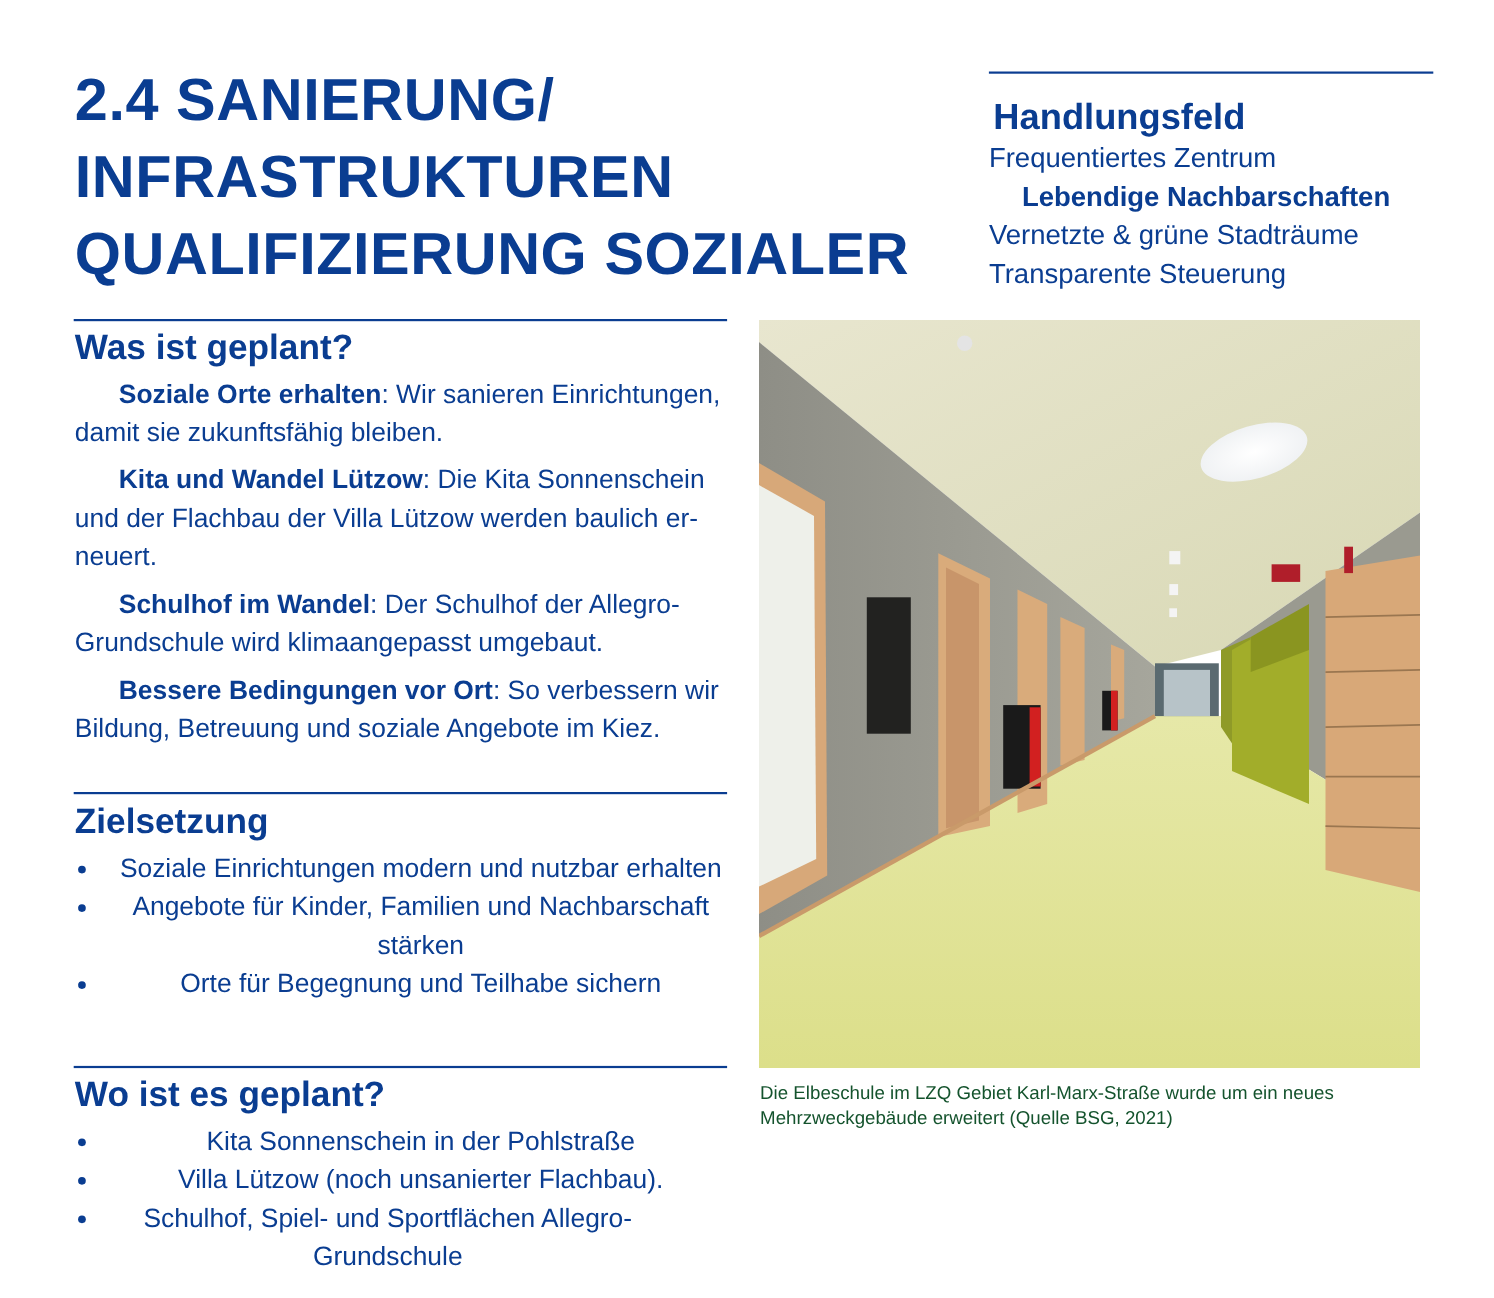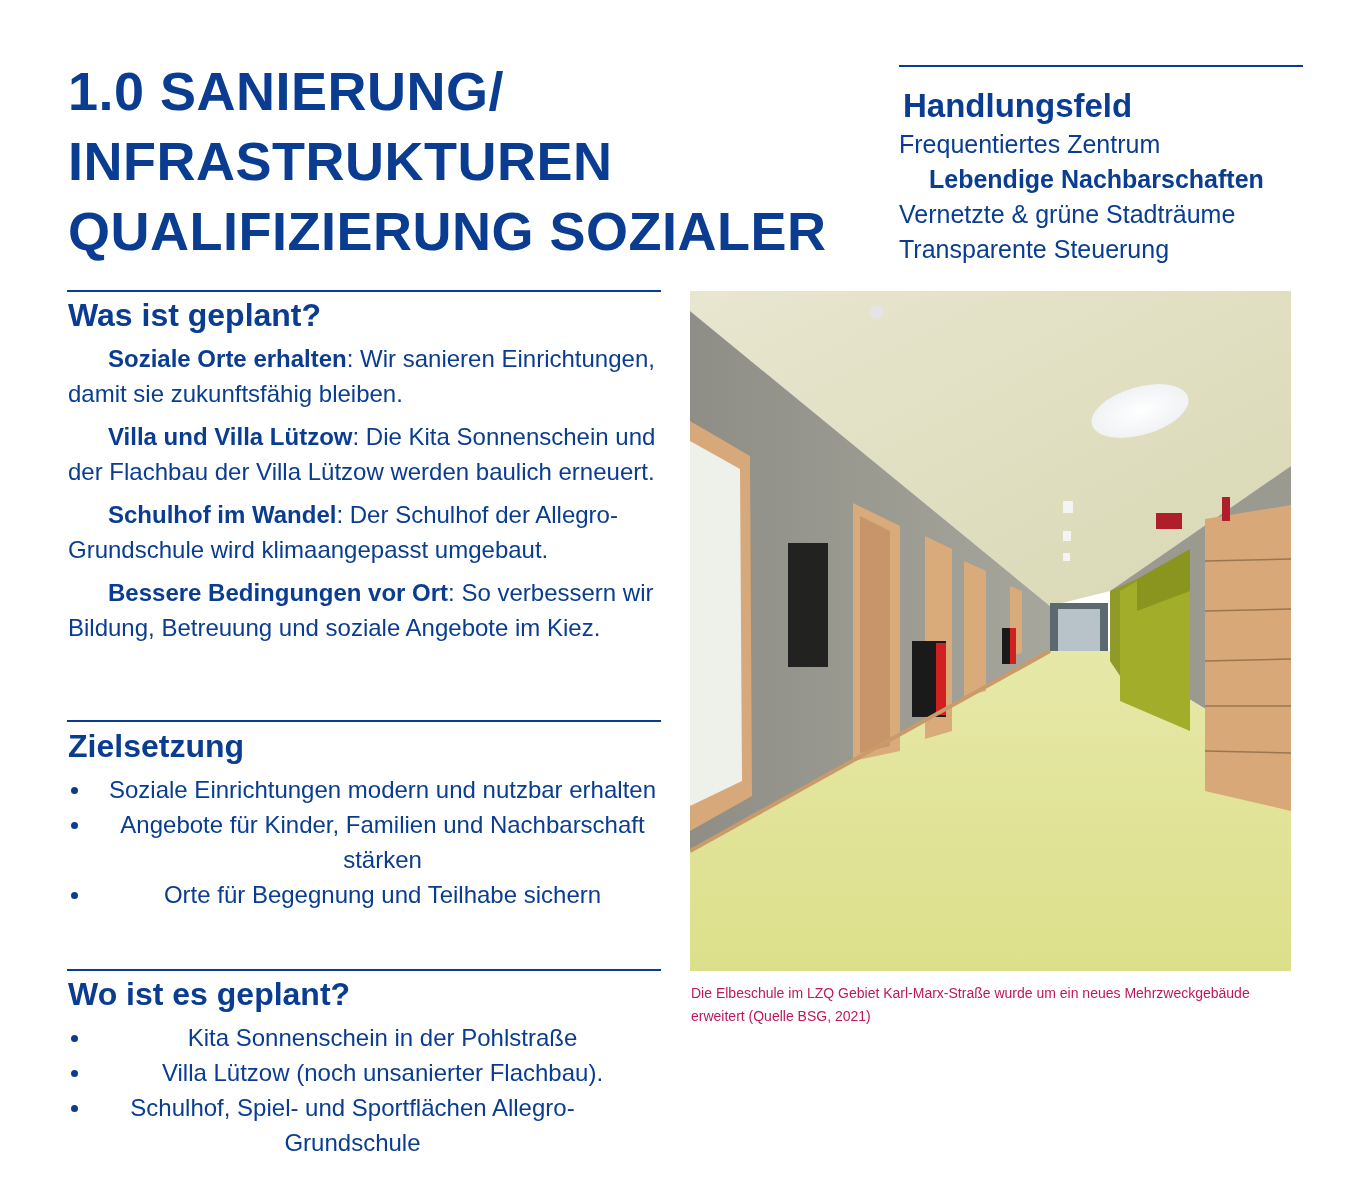--- a/index.html
+++ b/index.html
@@ -15,45 +15,45 @@
   .hf-item.active { font-weight:700;margin-left:30px; }
   .col { left:68px; width:600px; }
   .h2 { font-size:32px; font-weight:700; line-height:40px; margin:0; }
   .para { font-size:24px; line-height:35px; margin:8px 0 0 0; }
   .para b { font-weight:700;margin-left:40px; }
   ul.bl { list-style:none; margin:6px 0 0 0; padding:0; }
   ul.bl li { position:relative; padding-left:29px; font-size:24px; line-height:35px;text-align:center; }
   ul.bl li::before { content:""; position:absolute; left:3px; top:15px; width:7px; height:7px;
                      border-radius:50%; background:#0a3d91; }
   .photo { left:690px; top:291px; width:601px; height:680px; overflow:hidden; }
-  .caption { left:691px; top:982px; width:600px; font-size:14px; line-height:23px; color:#be185d; }
+  .caption { left:691px; top:982px; width:600px; font-size:17px; line-height:23px; color:#14532d; }
 </style>
 </head>
 <body>
 
 <h1 class="abs title">
-  <div>1.0 SANIERUNG/</div>
+  <div>2.4 SANIERUNG/</div>
   <div>INFRASTRUKTUREN</div>
   <div>QUALIFIZIERUNG SOZIALER</div>
 </h1>
 
 <div class="rule" style="left:899px; top:65px; width:404px;"></div>
 <div class="abs hf-wrap">
   <div class="hf-head">Handlungsfeld</div>
   <div class="hf-item">Frequentiertes Zentrum</div>
   <div class="hf-item active">Lebendige Nachbarschaften</div>
   <div class="hf-item">Vernetzte &amp; grüne Stadträume</div>
   <div class="hf-item">Transparente Steuerung</div>
 </div>
 
 <div class="rule" style="left:67px; top:290px; width:594px;"></div>
 <div class="abs col" style="top:295px;">
   <h2 class="h2">Was ist geplant?</h2>
   <p class="para" style="margin-top:6px;"><b>Soziale Orte erhalten</b><span>: Wir sanieren Einrichtungen, damit sie zukunftsfähig bleiben.</span></p>
-  <p class="para"><b>Villa und Villa Lützow</b><span>: Die Kita Sonnenschein und der Flachbau der Villa Lützow werden baulich er­neuert.</span></p>
+  <p class="para"><b>Kita und Wandel Lützow</b><span>: Die Kita Sonnenschein und der Flachbau der Villa Lützow werden baulich er­neuert.</span></p>
   <p class="para"><b>Schulhof im Wandel</b><span>: Der Schulhof der Allegro-Grundschule wird klimaangepasst umgebaut.</span></p>
   <p class="para"><b>Bessere Bedingungen vor Ort</b><span>: So verbessern wir Bildung, Betreuung und soziale Angebote im Kiez.</span></p>
 </div>
 
 <div class="rule" style="left:67px; top:720px; width:594px;"></div>
 <div class="abs col" style="top:726px;">
   <h2 class="h2">Zielsetzung</h2>
   <ul class="bl">
     <li>Soziale Einrichtungen modern und nutzbar er­halten</li>
     <li>Angebote für Kinder, Familien und Nachbar­schaft stärken</li>

